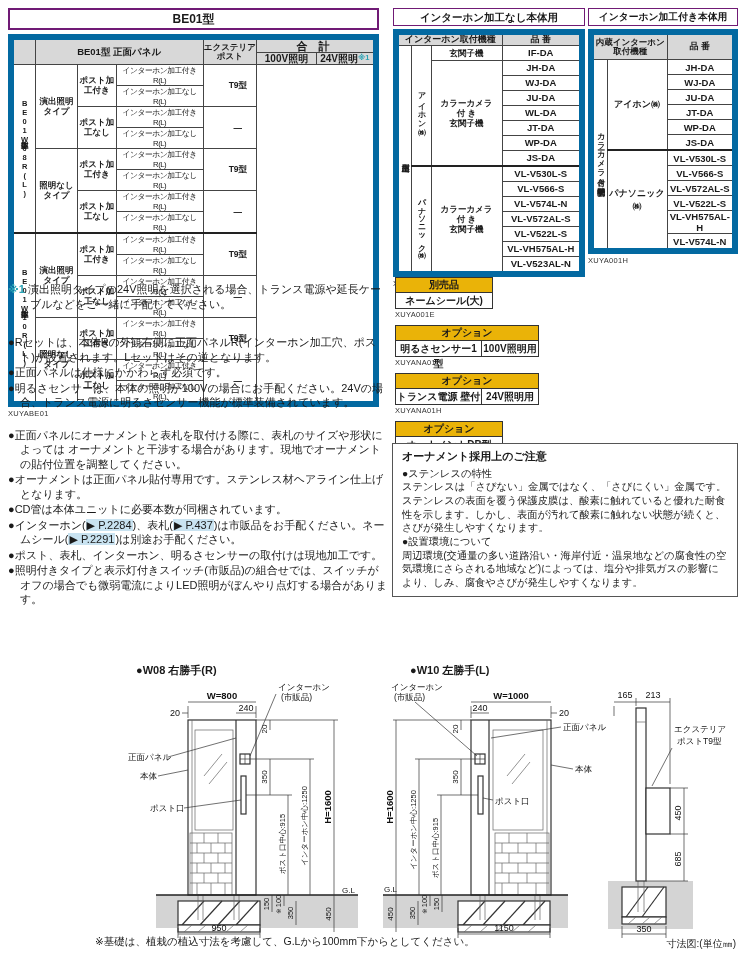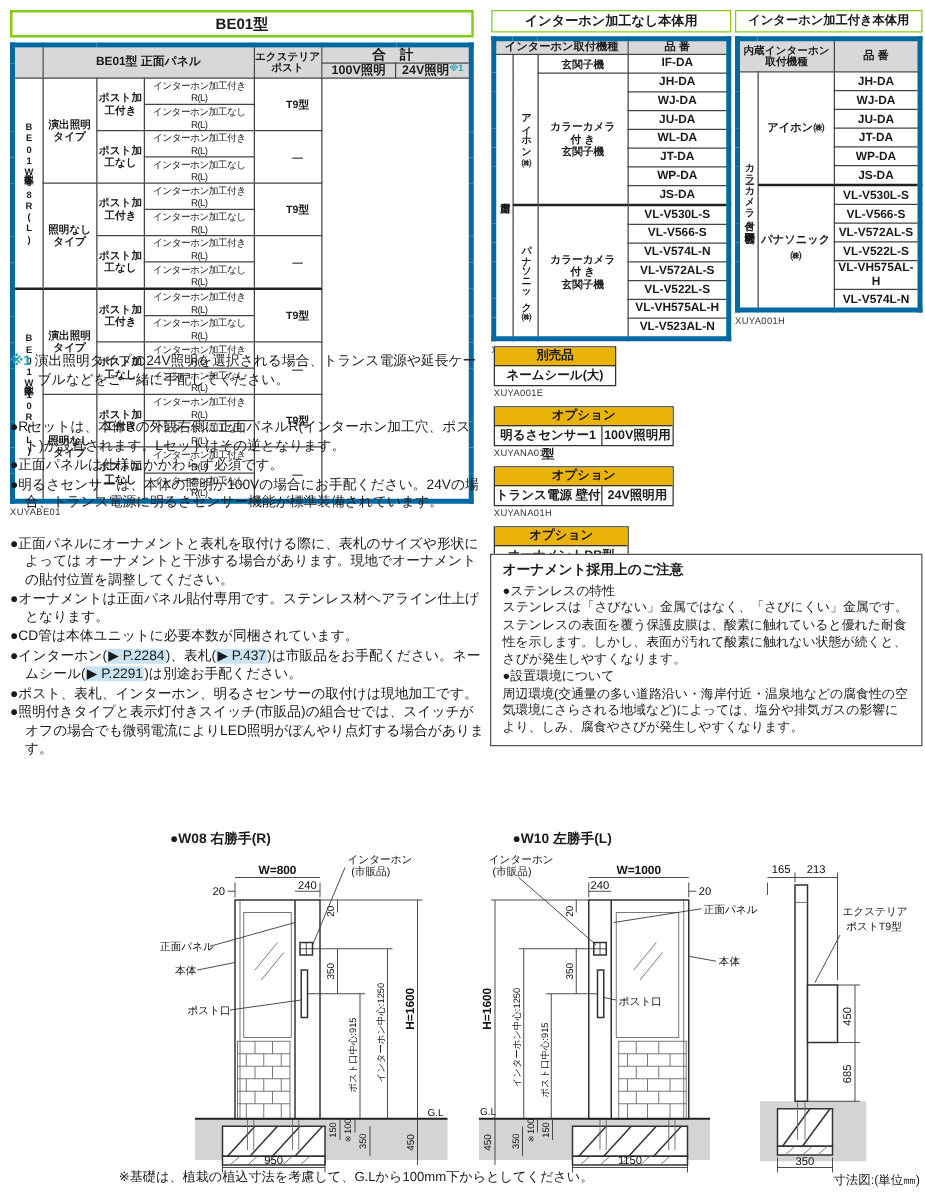--- a/index.html
+++ b/index.html
@@ -1,25 +1,25 @@
 <!DOCTYPE html>
 <html><head>
 <meta charset="utf-8">
 <style>
   html,body{margin:0;padding:0;background:#fff;}
   body{font-family:"Liberation Sans","DejaVu Sans",sans-serif;color:#1a1a1a;}
   .page{position:relative;width:740px;height:963px;background:#fff;overflow:hidden;}
   .abs{position:absolute;}
   
-  .tbar{border:2px solid #84cc16;background:#fff;text-align:center;font-weight:bold;}
+  .tbar{border:2px solid #701a75;background:#fff;text-align:center;font-weight:bold;}
   .tbar.big{font-size:12px;height:18px;line-height:18px;margin-bottom:4px;}
   .tbar.sm{font-size:10.5px;height:16px;line-height:16px;margin-bottom:3px;border-width:1.5px;}
   
   table{border-collapse:collapse;table-layout:fixed;width:100%;}
-  .spec{border:4px solid #0369a1;}
+  .spec{border:6px solid #0369a1;}
   .spec th,.spec td{border:1px solid #444;padding:0;text-align:center;vertical-align:middle;overflow:hidden;}
   .spec th{background:#d8d8d8;font-size:9px;font-weight:bold;line-height:1.1;}
   .spec .tot{font-size:11px;letter-spacing:4px;}
   .spec .sub{font-size:10px;}
   .teal{color:#2aa3b5;}
   .sup{font-size:7.5px;vertical-align:2px;letter-spacing:0;}
   #t-main td{height:11px;font-weight:bold;}
   #t-main .vg{writing-mode:vertical-rl;text-orientation:upright;font-size:7.5px;letter-spacing:0;line-height:1;padding:2px 0;}
   #t-main .lt{font-size:8.5px;line-height:1.15;}
   #t-main .pt{font-size:8.5px;line-height:1.15;}

